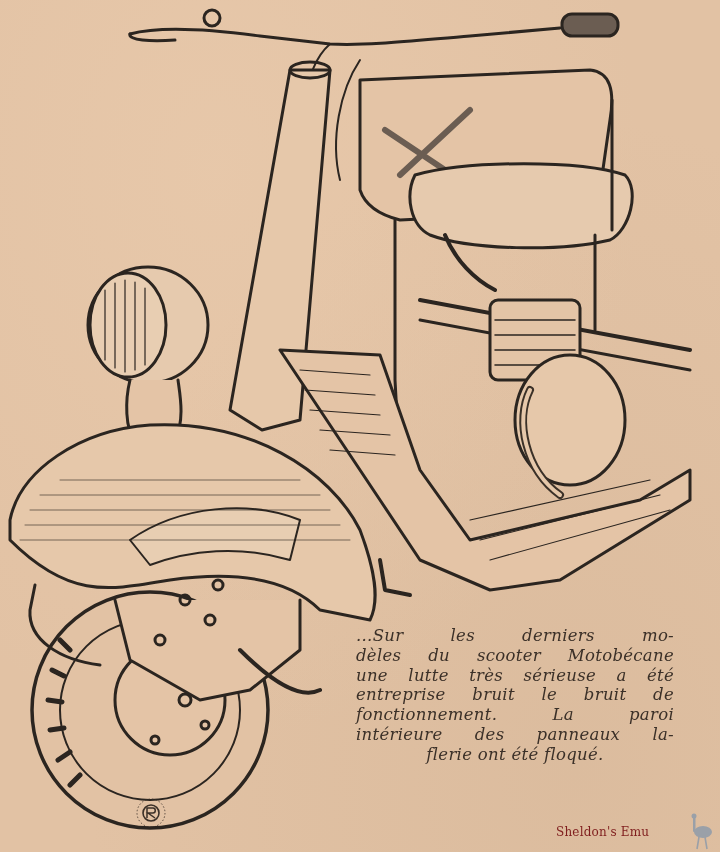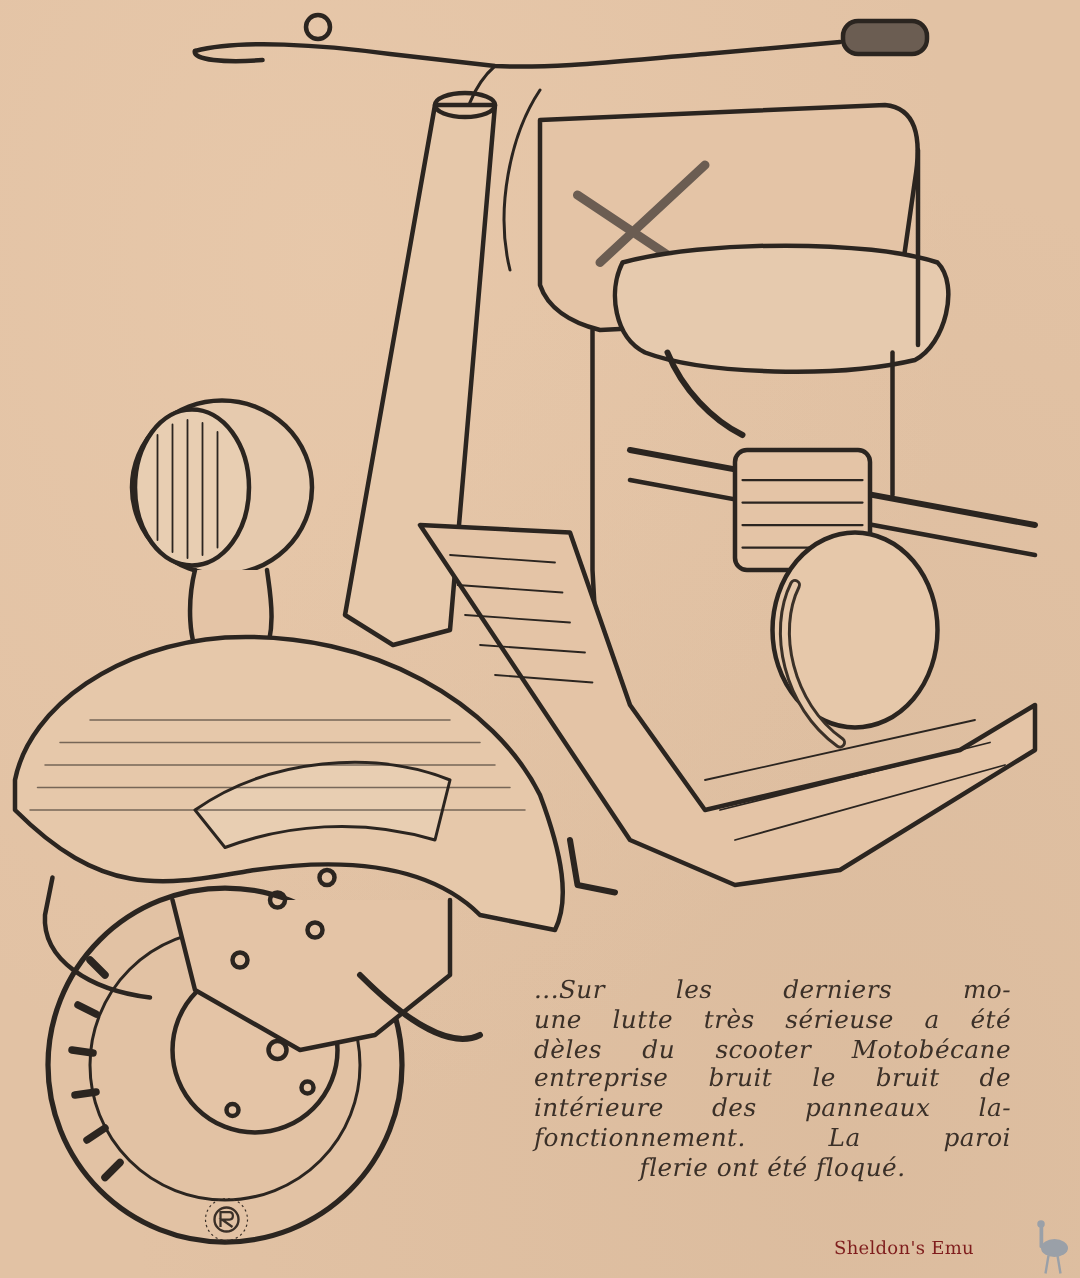--- a/index.html
+++ b/index.html
@@ -11,21 +11,21 @@
     }
     .paper {
       position: absolute; left: 0; top: 0; width: 720px; height: 852px;
       background:
         radial-gradient(ellipse at 30% 20%, rgba(240,210,180,0.35), rgba(0,0,0,0) 60%),
         radial-gradient(ellipse at 80% 90%, rgba(200,170,140,0.25), rgba(0,0,0,0) 60%),
         #e2c2a4;
     }
     .illustration { position: absolute; left: 0; top: 0; width: 720px; height: 852px; }
     .caption {
-      position: absolute; left: 356px; top: 650px; width: 318px;
+      position: absolute; left: 356px; top: 626px; width: 318px;
       font-family: "DejaVu Serif", serif; font-style: italic;
       font-size: 16.5px; line-height: 19.8px; color: #3b3028;
       letter-spacing: 0.3px;
     }
     .caption .line { display: block; white-space: nowrap; text-align: justify; text-align-last: justify; }
     .caption .line.last { text-align: right; text-align-last: center; }
     .watermark {
       position: absolute; left: 556px; top: 825px;
       font-family: "DejaVu Serif", serif; font-size: 12px; color: #7f1d1d;
       letter-spacing: 0.2px;
@@ -105,25 +105,25 @@
 </svg>
 
 <svg class="signature" viewBox="0 0 34 34" xmlns="http://www.w3.org/2000/svg">
   <circle cx="17" cy="17" r="8" fill="none" stroke="#3b3028" stroke-width="1.6"></circle>
   <path d="M13 22 L13 12 L19 12 C22 12 22 17 19 17 L14 17 L21 22" fill="none" stroke="#3b3028" stroke-width="1.5"></path>
   <circle cx="17" cy="17" r="14" fill="none" stroke="#3b3028" stroke-width="0.8" stroke-dasharray="1.5 2"></circle>
 </svg>
 
 <div class="caption">
   <span class="line">...Sur les derniers mo-</span>
+  <span class="line">dèles du scooter Motobécane</span>
   <span class="line">une lutte très sérieuse a été</span>
-  <span class="line">dèles du scooter Motobécane</span>
   <span class="line">entreprise bruit le bruit de</span>
+  <span class="line">fonctionnement. La paroi</span>
   <span class="line">intérieure des panneaux la-</span>
-  <span class="line">fonctionnement. La paroi</span>
   <span class="line last">flerie ont été floqué.</span>
 </div>
 
 <div class="watermark">Sheldon's Emu</div>
 <svg class="emu" viewBox="0 0 28 38" xmlns="http://www.w3.org/2000/svg">
   <g fill="#9aa0a8" stroke="none">
     <ellipse cx="17" cy="20" rx="9" ry="6"></ellipse>
     <rect x="7" y="4" width="2.5" height="16" rx="1"></rect>
     <circle cx="8" cy="4" r="2.5"></circle>
   </g>

